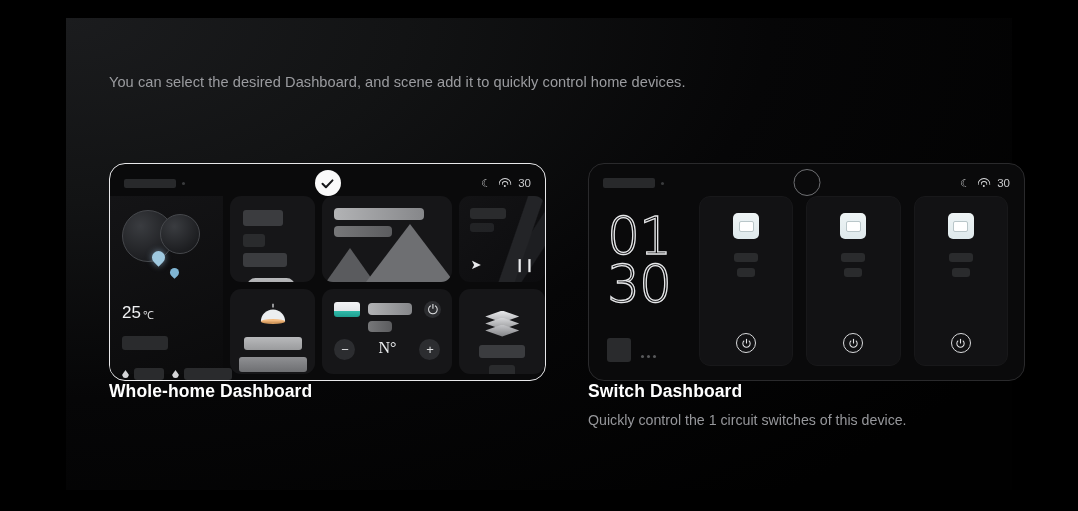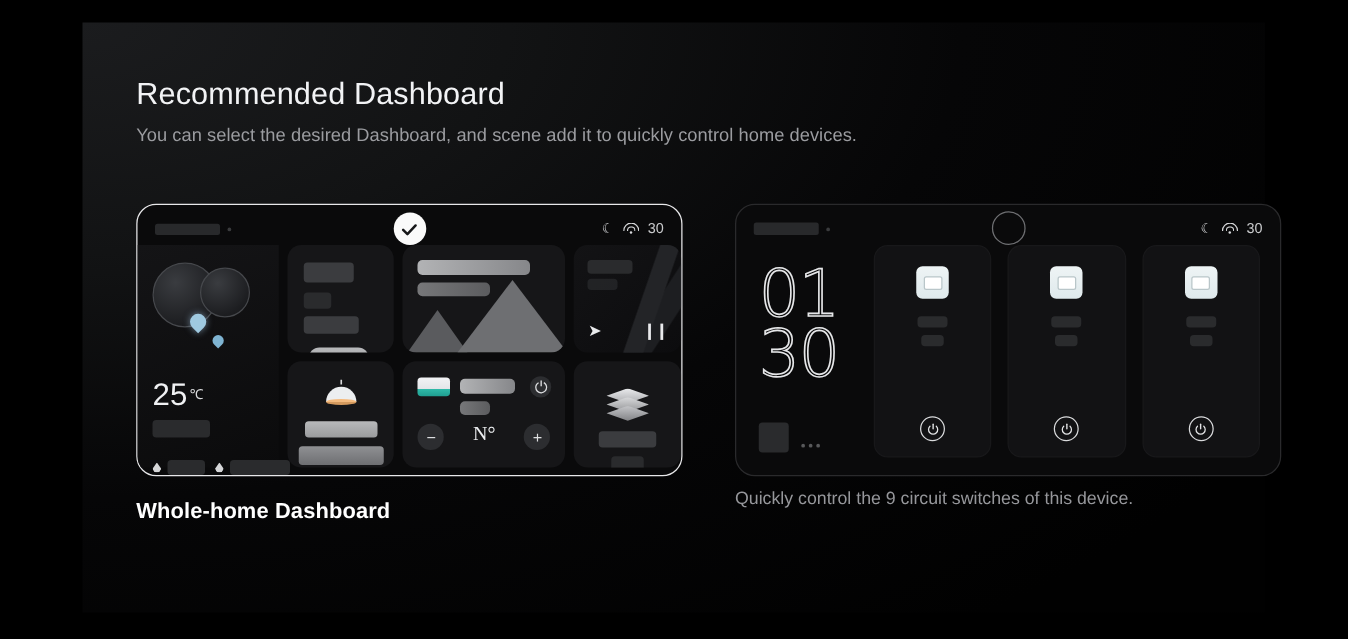--- a/index.html
+++ b/index.html
@@ -46,21 +46,21 @@
   .card-col { width: 437px; }
 
   .preview {
     position: relative; height: 218px; border-radius: 16px;
     background: #0a0a0b; overflow: hidden;
   }
   .preview.selected { border: 1.6px solid #e8e8ea; }
   .preview.unselected { border: 1px solid #2a2a2c; }
 
   .card-title {
-    margin-top: 17px; font-size: 17.5px; color: #ffffff; font-weight: 600;
+    font-size: 17.5px; color: #ffffff; font-weight: 600;
     letter-spacing: .1px;
   }
   .card-desc {
     margin-top: 8px; font-size: 14.2px; color: #96979b; line-height: 1.42;
     max-width: 420px;
   }
 
   
   .statusbar {
     position: absolute; top: 9px; left: 0; right: 0; height: 20px;
@@ -118,21 +118,21 @@
   .cloud .c2 { width: 40px; height: 40px; left: 38px; top: 4px; }
   .drop {
     position: absolute; background: #9fc9e0;
     border-radius: 50% 50% 50% 0; transform: rotate(-45deg);
     box-shadow: 0 0 6px rgba(180,220,255,.55);
   }
   .drop.d1 { width: 13px; height: 13px; left: 42px; top: 55px; }
   .drop.d2 { width: 9px; height: 9px; left: 60px; top: 72px;
              background: #7fb4d2; box-shadow: none; }
   .temp { position: absolute; left: 12px; top: 108px; display: flex; align-items: flex-start; }
-  .temp b { font-size: 25px; font-weight: 400; color: #f0f1f3; line-height: 1; }
+  .temp b { font-size: 17px; font-weight: 400; color: #f0f1f3; line-height: 1; }
   .temp span { font-size: 11px; color: #dadbdd; margin-left: 2px; margin-top: 3px; }
   .wrow { position: absolute; display: flex; align-items: center; gap: 5px; }
   .mini-drop {
     width: 7px; height: 8px; background: #d5d6d8;
     border-radius: 50% 50% 50% 50% / 60% 60% 40% 40%;
     clip-path: polygon(50% 0%, 100% 62%, 78% 100%, 22% 100%, 0% 62%);
   }
   .dots3 { position: absolute; display: flex; gap: 3px; }
   .dots3 i { width: 3px; height: 3px; background: #58595b; border-radius: 50%; }
 
@@ -239,21 +239,20 @@
   }
   .pwr svg { width: 11px; height: 11px; }
 </style>
 </head>
 <body>
 
 <div id="root">
   <div class="panel">
 
     <div class="header">
-      <div class="title">Recommended Dashboard</div>
       <div class="subtitle">You can select the desired Dashboard, and scene add it to quickly control home devices.</div>
     </div>
 
 
     <div class="cards">
 
       <div class="card-col">
         <div class="preview selected">
 
           <div class="statusbar">
@@ -436,18 +435,19 @@
                   <svg viewBox="0 0 24 24">
                       <path d="M12 3v8" stroke="#e4e5e7" stroke-width="2.4" stroke-linecap="round" fill="none"></path>
                       <path d="M6.5 6.5a8 8 0 1 0 11 0" stroke="#e4e5e7" stroke-width="2.2" fill="none" stroke-linecap="round"></path>
                     </svg>
                 </span>
               </div>
             </div>
           </div>
         </div>
 
-        <div class="card-desc">Quickly control the 9 circuit switches of this device.</div>
+        <div class="card-title">Switch Dashboard</div>
+        <div class="card-desc">Quickly control the 1 circuit switches of this device.</div>
       </div>
 
     </div>
   </div>
 </div>
 
 </body></html>

